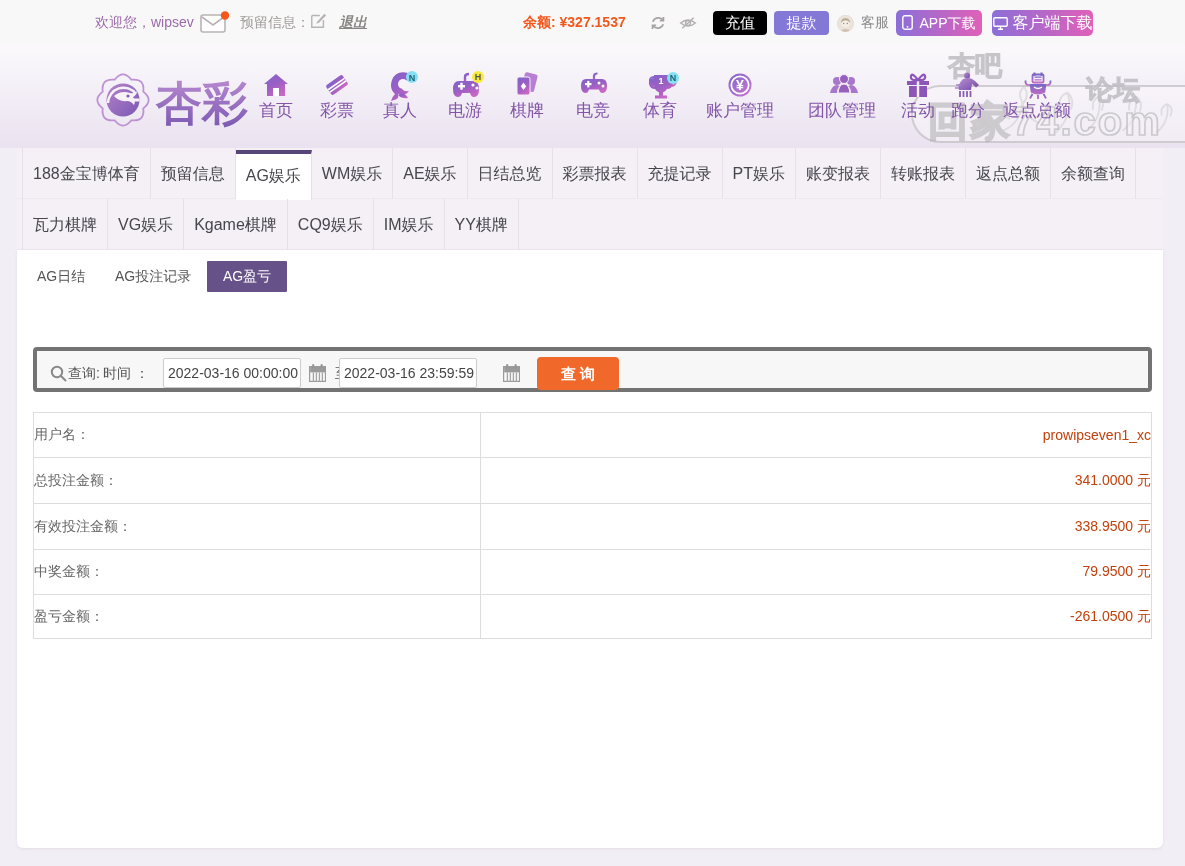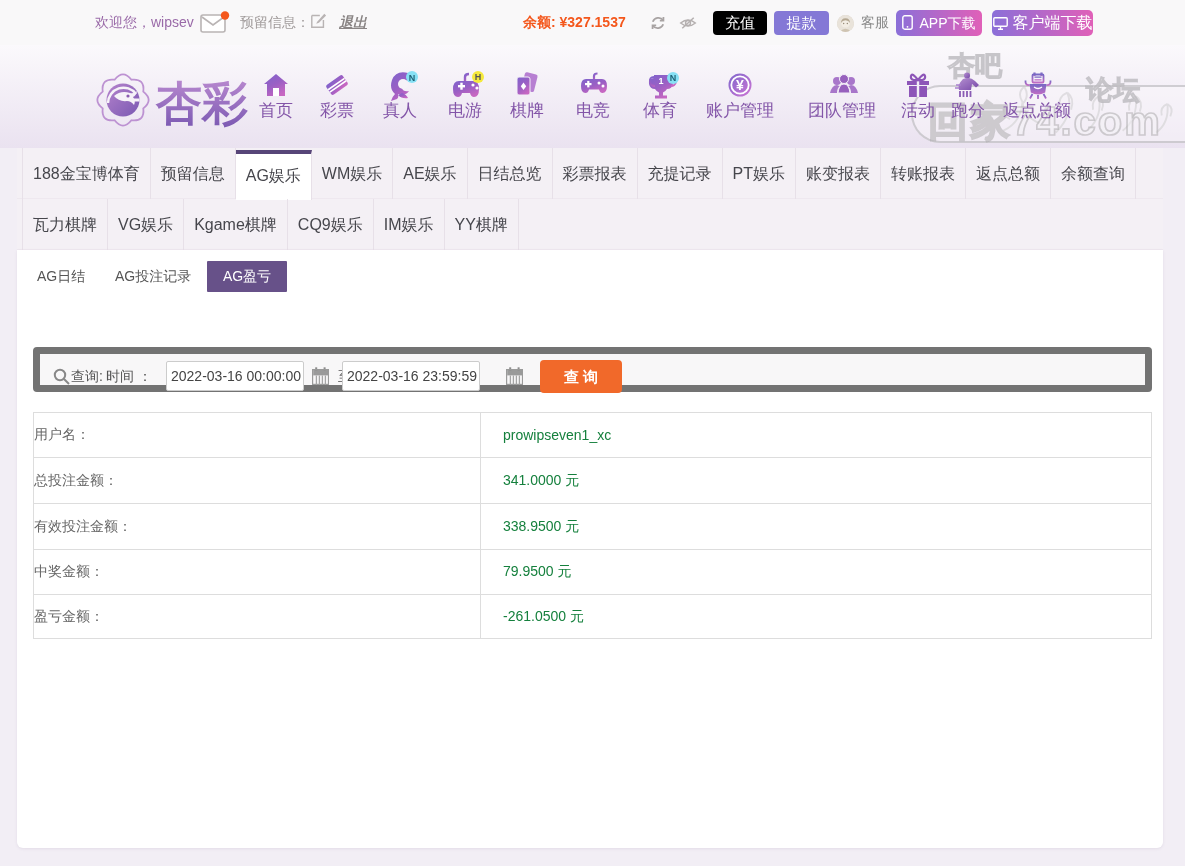--- a/index.html
+++ b/index.html
@@ -43,32 +43,32 @@
 .tabs{position:absolute;left:17px;top:148px;width:1146px;background:#f4f0f5;}
 .tabrow{display:block;height:51px;border-bottom:1px solid #eee8ef;white-space:nowrap;font-size:0;}
 .tab{display:inline-block;height:51px;line-height:51px;padding:0 10px;font-size:16px;color:#46464c;border-right:1px solid #e7e0e8;position:relative;vertical-align:top;}
 .tab.first{border-left:1px solid #e7e0e8;margin-left:5px;}
 .tab.active{background:#fff;border-top:4px solid #574578;margin-top:2px;height:50px;line-height:44px;}
 
 .panel{position:absolute;left:17px;top:250px;width:1146px;height:598px;background:#fff;border-radius:0 0 6px 6px;box-shadow:0 1px 3px rgba(120,100,140,0.12);}
 .subtab{position:absolute;top:11px;height:31px;line-height:31px;font-size:14px;color:#555;}
 .subtab.active{background:#675189;color:#fff;border-radius:1px;text-align:center;}
 
-.searchbar{position:absolute;left:16px;top:97px;width:1119px;height:45px;background:#f8f7f8;border:7px solid #737373;border-radius:4px;}
+.searchbar{position:absolute;left:16px;top:97px;width:1119px;height:45px;background:#f8f7f8;border:4px solid #737373;border-radius:4px;}
 .sb-item{position:absolute;top:0;height:45px;line-height:45px;font-size:14px;color:#555;}
 .sb-input{position:absolute;top:7px;width:138px;height:30px;border:1px solid #ccc;border-radius:2px;font-size:14px;color:#444;font-family:"Liberation Sans",sans-serif;padding:0 0 0 4px;background:#fff;}
 .cal{position:absolute;top:13px;width:17px;height:18px;}
 .btn-search{position:absolute;left:500px;top:6px;width:82px;height:33px;background:#f1692a;color:#fff;font-size:15px;font-weight:bold;text-align:center;line-height:33px;border-radius:4px;}
 
 .dtable{position:absolute;left:16px;top:162px;width:1119px;border-collapse:collapse;}
 .dtable td{border:1px solid #ddd;height:45px;font-size:14px;color:#666;}
 .dtable tr.r2 td{height:46px;}
 .dtable tr.r5 td{height:44px;}
 .dtable td.k{width:447px;text-align:left;padding-right:12px;}
-.dtable td.v{text-align:left;padding-left:22px;color:#15803d;}
+.dtable td.v{text-align:right;padding-left:11px;color:#c2410c;}
 </style>
 </head>
 <body>
 
 <div class="topbar">
   <span class="tb welcome">欢迎您，wipsev</span>
   <span class="mailwrap">
     <svg width="30" height="26" viewBox="0 0 30 26">
       <rect x="1" y="4" width="24" height="17" rx="2" fill="#fff" stroke="#b9b4b4" stroke-width="1.6"></rect>
       <path d="M2 6 L13 14 L24 6" fill="none" stroke="#b9b4b4" stroke-width="1.6"></path>

